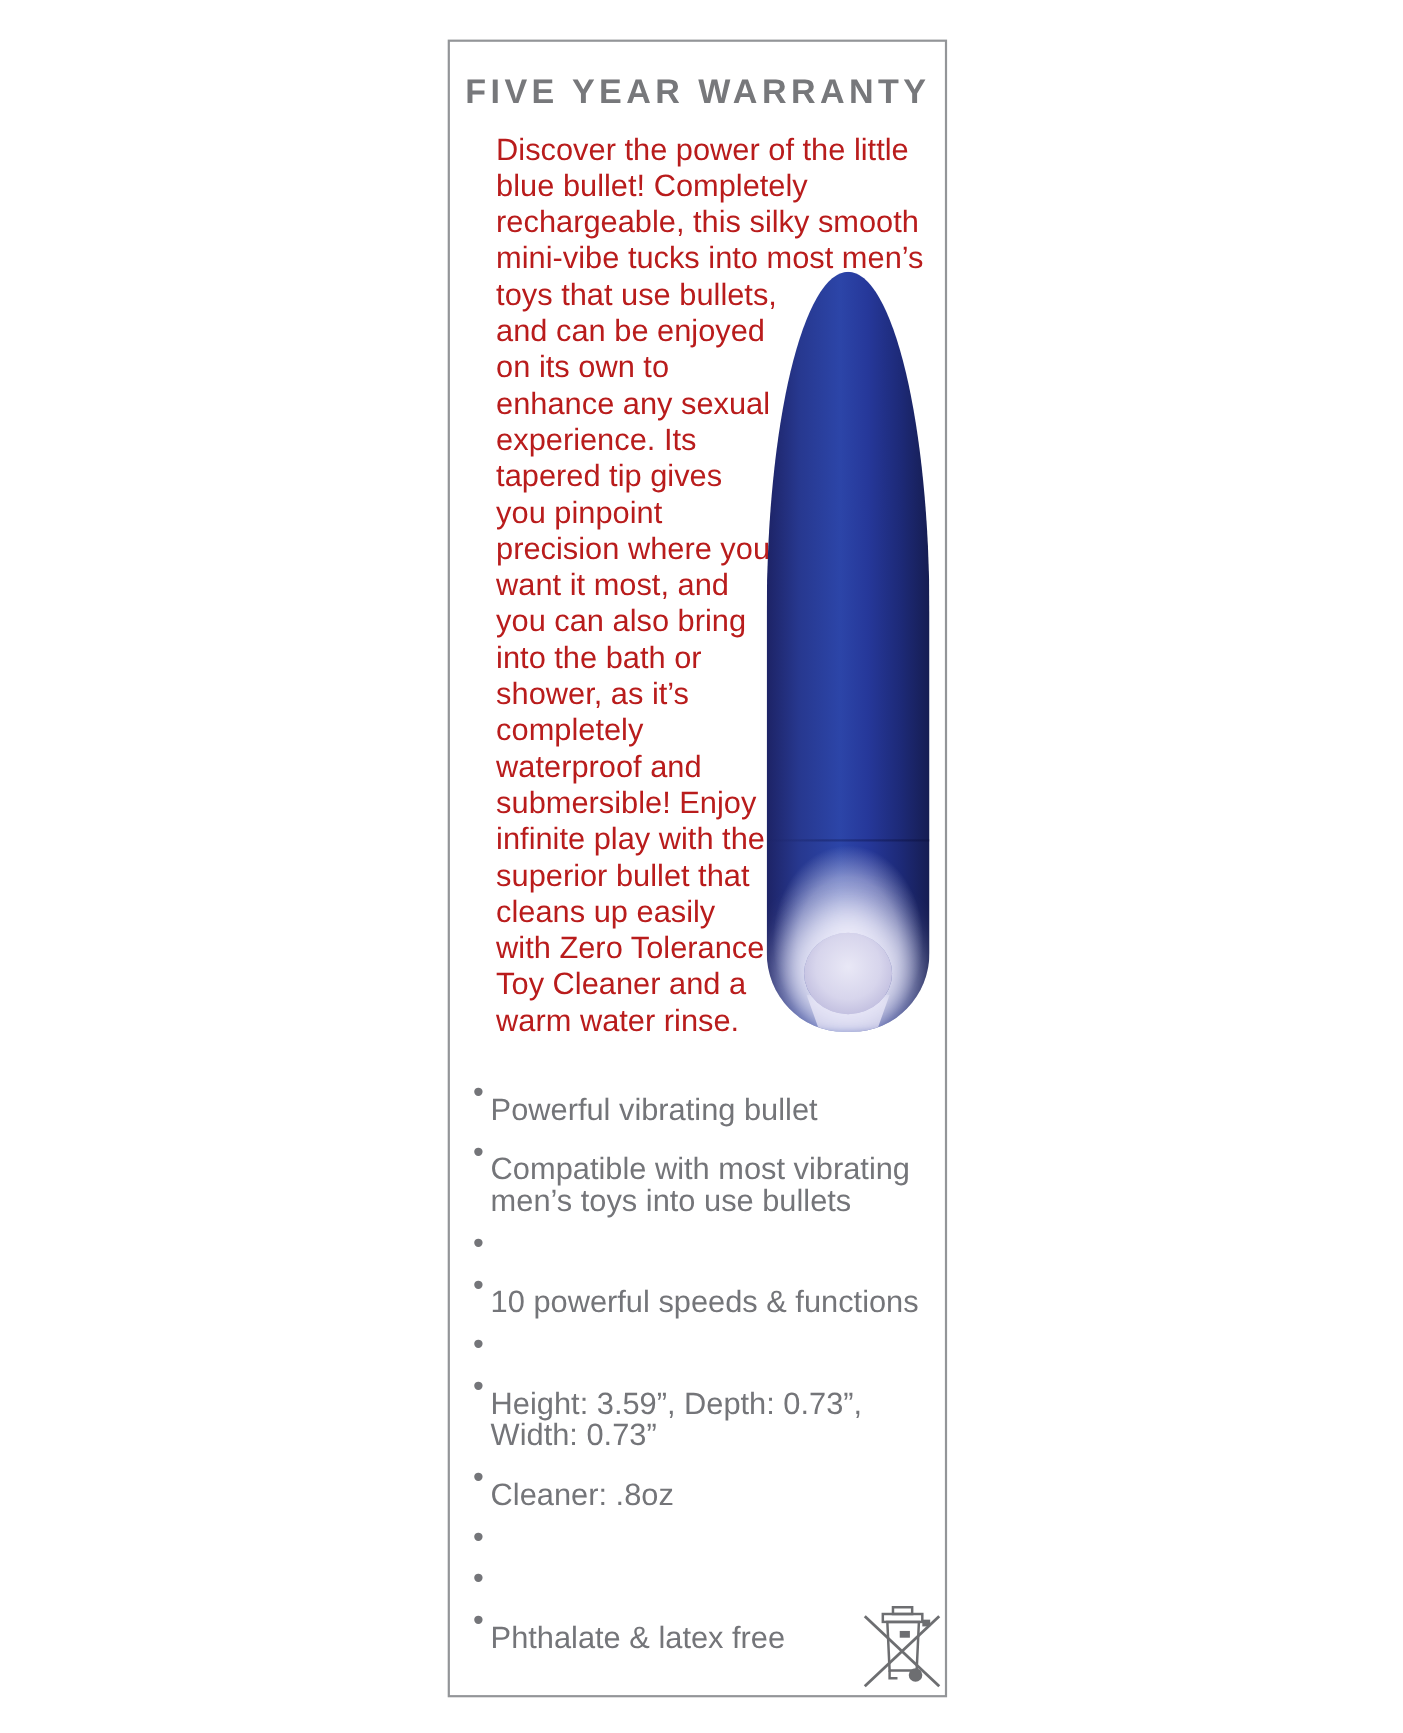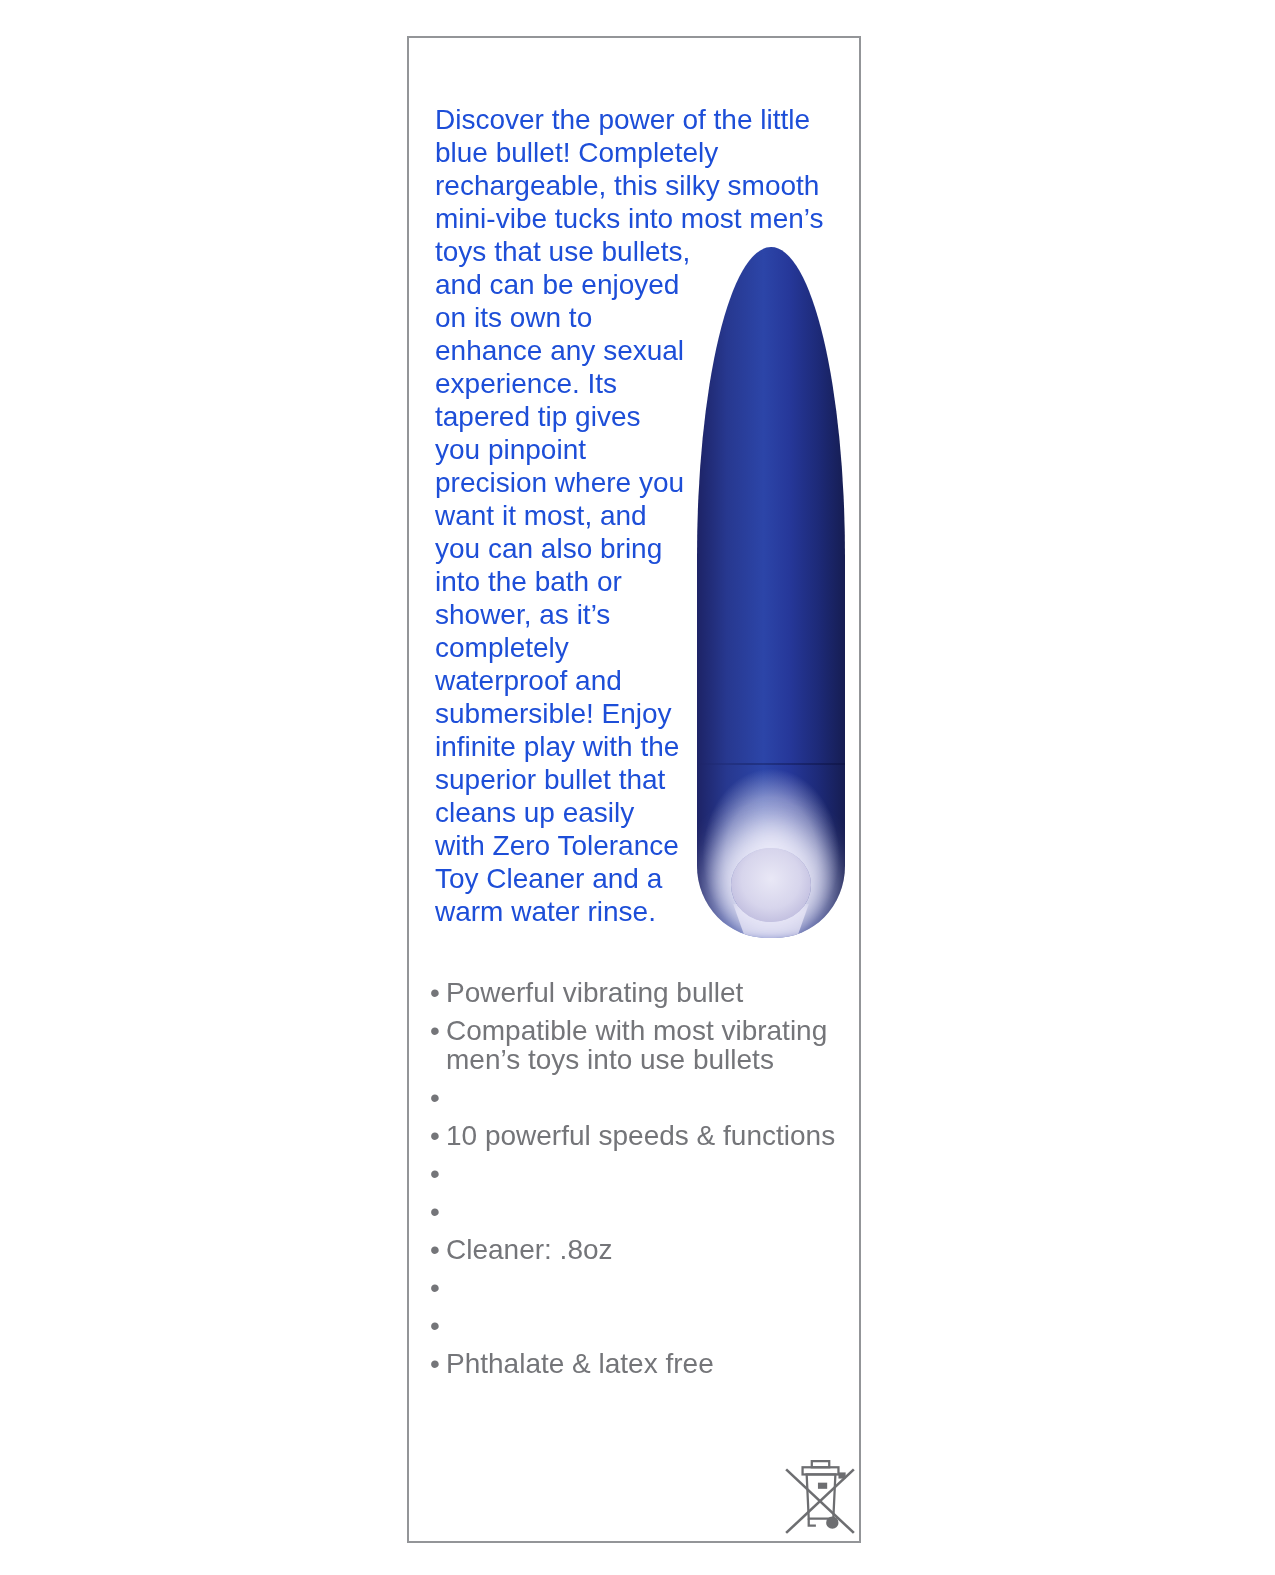--- a/index.html
+++ b/index.html
@@ -29,44 +29,44 @@
     font-size: 31px;
     font-weight: bold;
     letter-spacing: 4px;
     color: #77787b;
     white-space: pre;
   }
   .desc {
     position: absolute;
     left: 25px;
     top: 64px;
-    margin: 1px;
+    margin: 17px;
     font-size: 28px;
     line-height: 33px;
-    color: #1d4ed8;
+    color: #b91c1c;
     white-space: pre;
   }
   .features {
     position: absolute;
     left: 21px;
     top: 940px;
     margin: 0;
     padding: 0;
     list-style: none;
   }
   .features li {
     display: flex;
     align-items: flex-start;
     margin: 0 0 9px 0;
     font-size: 28px;
     line-height: 29px;
     color: #747579;
   }
   .features .mk { width: 16px; flex: none; }
-  .features .ft { white-space: pre; }
+  .features .ft { white-space: pre; margin-top: 16px; }
 
   
   .bullet-img {
     position: absolute;
     left: 288px;
     top: 209px;
     width: 148px;
     height: 691px;
   }
   .bullet-body {
@@ -118,20 +118,21 @@
     width: 78px;
     height: 80px;
   }
 </style>
 </head>
 <body>
 
 <div class="page">
   <div class="panel">
 
+    <h1 class="title">FIVE YEAR WARRANTY</h1>
 
     <p class="desc">Discover the power of the little
 blue bullet! Completely
 rechargeable, this silky smooth
 mini-vibe tucks into most men’s
 toys that use bullets,
 and can be enjoyed
 on its own to
 enhance any sexual
 experience. Its
@@ -175,20 +176,22 @@
         </li>
       <li>
           <span class="mk">•</span>
           <span class="ft">10 powerful speeds &amp; functions</span>
         </li>
       <li>
           <span class="mk">•</span>
         </li>
       <li>
           <span class="mk">•</span>
+          <span class="ft">Height: 3.59”, Depth: 0.73”,
+Width: 0.73”</span>
         </li>
       <li>
           <span class="mk">•</span>
           <span class="ft">Cleaner: .8oz</span>
         </li>
       <li>
           <span class="mk">•</span>
         </li>
       <li>
           <span class="mk">•</span>

